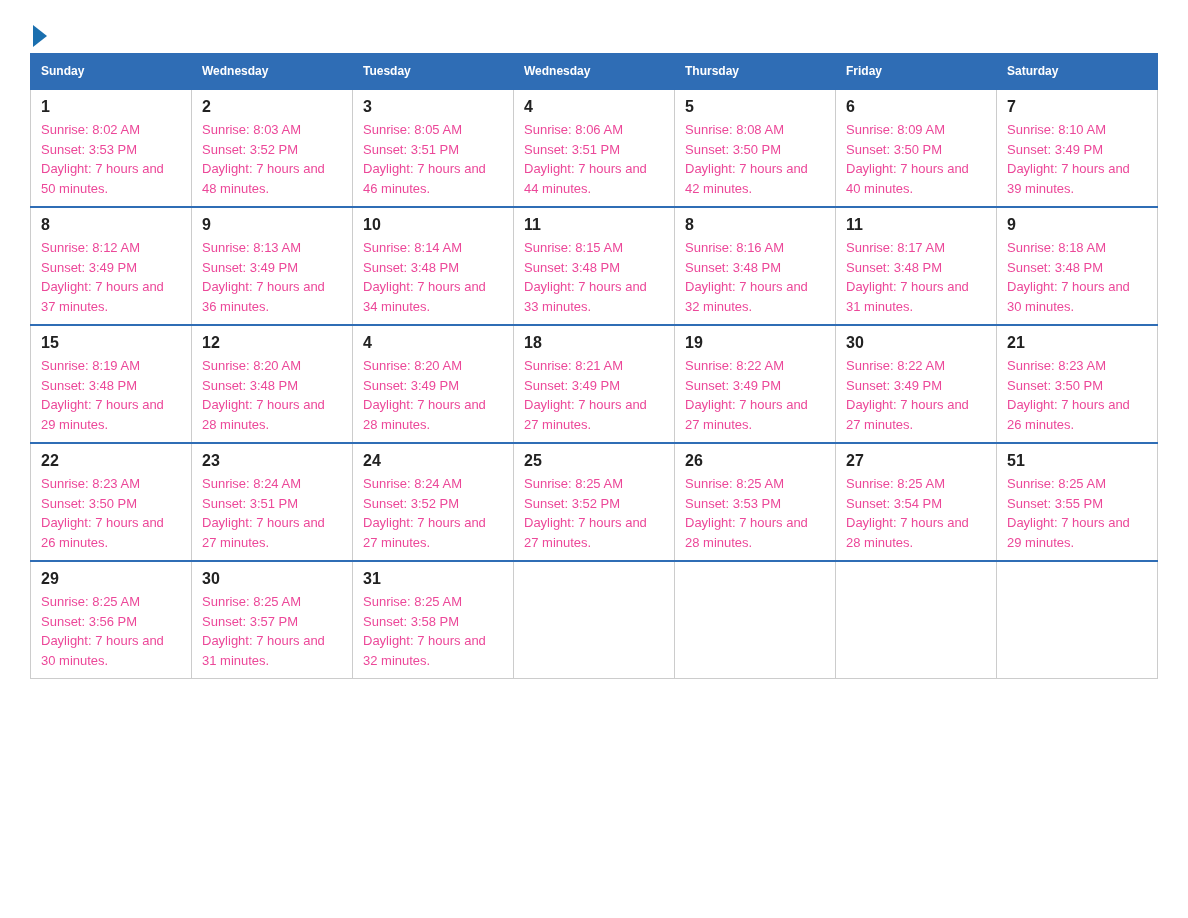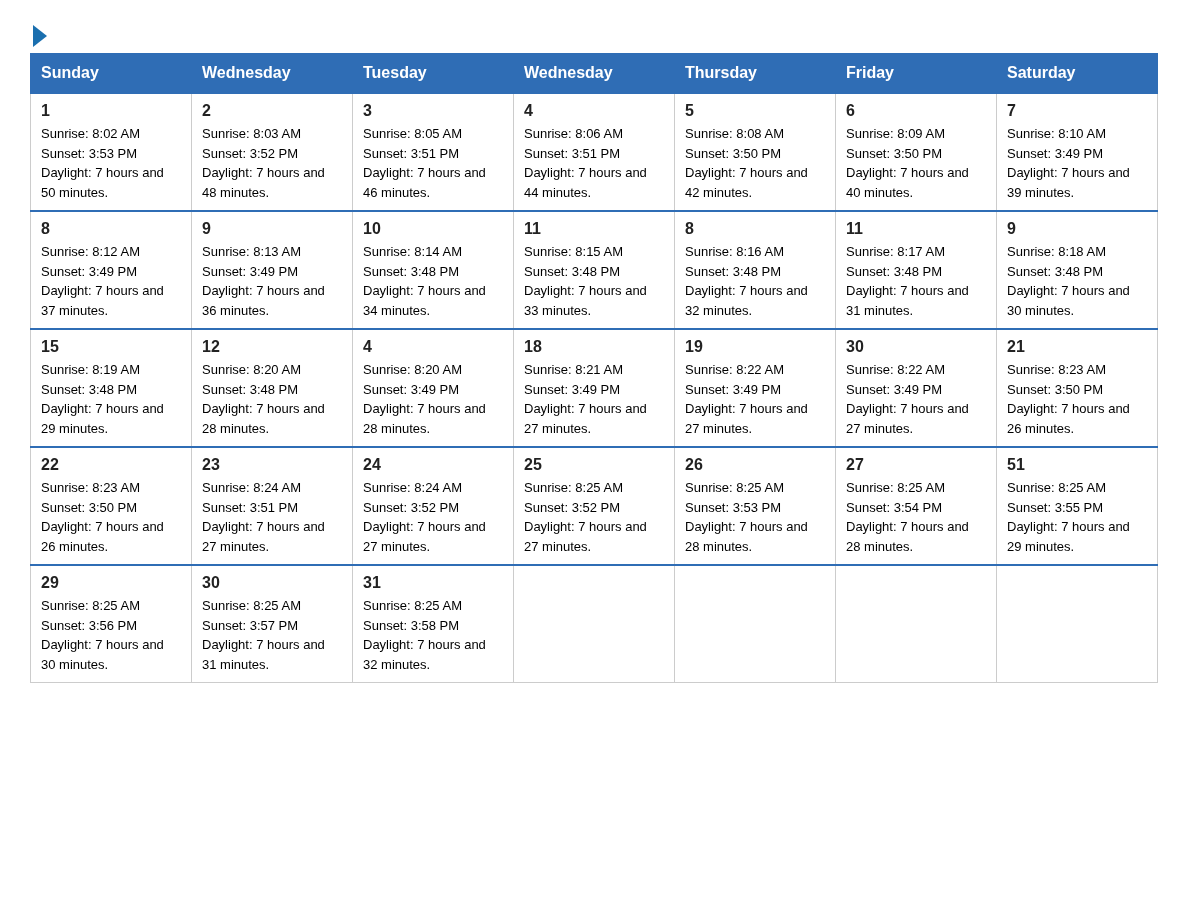--- a/index.html
+++ b/index.html
@@ -42,21 +42,21 @@
       margin-top: 4px;
     }
     .calendar-table {
       width: 100%;
       border-collapse: collapse;
       margin-top: 10px;
     }
     .calendar-table th {
       background-color: #2f6db5;
       color: #fff;
-      font-size: 16px;
+      font-size: 12px;
       font-weight: bold;
       padding: 10px 10px;
       text-align: left;
       border: 1px solid #2f6db5;
     }
     .calendar-table td {
       vertical-align: top;
       border: 1px solid #ccc;
       border-top: 2px solid #2f6db5;
       padding: 8px 10px;
@@ -68,21 +68,21 @@
     }
     .day-number {
       font-size: 16px;
       font-weight: bold;
       display: block;
       margin-bottom: 4px;
     }
     .day-info {
       font-size: 13px;
       line-height: 1.5;
-      color: #000000;
+      color: #ec4899;
     }
     .empty-cell {
       border-top: 2px solid #2f6db5;
       background: #fff;
     }
     tr { border-bottom: 1px solid #ccc; }
   </style>
 </head>
 <body>
 

